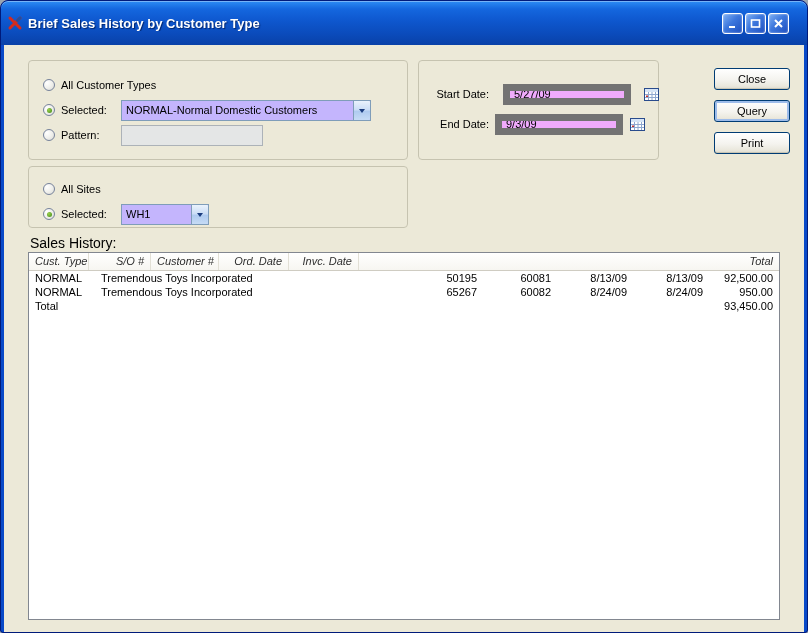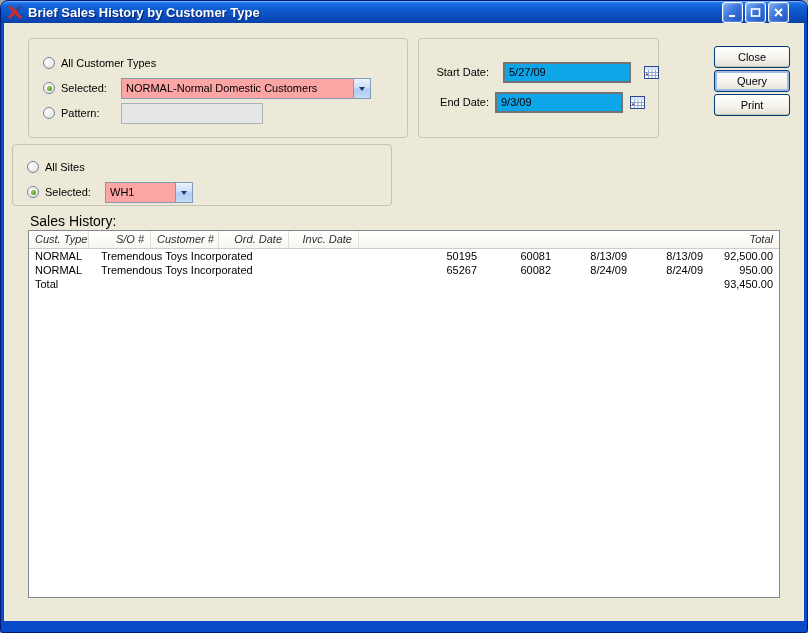--- a/index.html
+++ b/index.html
@@ -6,21 +6,21 @@
   html,body { background:#9aa5b1; font-family:"Liberation Sans", sans-serif; }
   .window {
     position:relative; width:808px; height:633px;
     background:#0849C8;
     border:1px solid #001A7A;
     border-radius:8px 8px 3px 3px;
     padding:0 3px 3px 3px;
     overflow:hidden;
   }
   .titlebar {
-    height:22px; margin:0 -3px;
+    height:44px; margin:0 -3px;
     border-radius:7px 7px 0 0;
     background:linear-gradient(180deg,#2D8DF5 0%,#1467DF 18%,#0E57CE 45%,#0B4BBB 75%,#0941A8 100%);
     display:flex; align-items:center;
     padding:0 18px 0 6px;
     box-shadow: inset 0 1px 0 rgba(255,255,255,.35);
   }
   .app-icon { width:16px; height:16px; flex:0 0 auto; }
   .title-text {
     color:#fff; font-size:13px; font-weight:bold; margin-left:5px;
     text-shadow:1px 1px 1px #00256E; flex:1 1 auto;
@@ -35,57 +35,57 @@
   }
   .content {
     position:relative; width:800px; height:598px;
     background:#ECE9D8;
   }
   .groupbox {
     position:absolute; border:1px solid #C6C3B0; border-radius:4px;
   }
   .g-custtype { left:24px; top:15px; width:380px; height:100px; padding:13px 12px 4px 14px; }
   .g-dates    { left:414px; top:15px; width:241px; height:100px; padding:22px 10px 0 10px; }
-  .g-sites    { left:8px; top:121px; width:380px; height:62px; padding:11px 12px 0 14px; }
+  .g-sites    { left:24px; top:121px; width:380px; height:62px; padding:11px 12px 0 14px; }
   .frow { display:flex; align-items:center; height:22px; margin-bottom:3px; }
   .radio-wrap { display:flex; align-items:center; gap:6px; width:78px; flex:0 0 auto; cursor:default; }
   .radio-wrap.wide { width:auto; }
   .radio {
     width:12px; height:12px; border-radius:50%;
     border:1px solid #76829B;
     background:radial-gradient(circle at 30% 30%, #FFFFFF, #EEEEEA 55%, #D8D8D2);
     display:inline-flex; align-items:center; justify-content:center; flex:0 0 auto;
   }
   .radio.checked::after {
     content:""; width:5px; height:5px; border-radius:50%;
     background:radial-gradient(circle at 35% 35%, #9CCF4E, #3E8A16);
   }
   .lbl { font-size:11px; color:#000; white-space:nowrap; }
   .combo {
-    display:inline-flex; height:21px; background:#fca5a5;
+    display:inline-flex; height:21px; background:#c4b5fd;
     border:1px solid #7F9DB9; align-items:stretch; overflow:hidden;
   }
   .combo-value { font-size:11px; padding:3px 4px 0 4px; white-space:nowrap; overflow:hidden; flex:1 1 auto; }
   .combo-arrow {
     width:17px; flex:0 0 auto; border-left:1px solid #7F9DB9; border-radius:0 1px 1px 0;
     background:linear-gradient(180deg,#EAF2FC 0%,#CCDEF6 45%,#AFCBF0 55%,#C6DBF5 100%);
     display:flex; align-items:center; justify-content:center;
   }
   .combo-arrow::after { content:""; border:3px solid transparent; border-top:4px solid #1A3C7E; margin-top:4px; }
   .txt-disabled {
     width:142px; height:21px; background:#E4E6E6; border:1px solid #ACB2B8;
     font-size:11px; padding:0 4px; color:#555;
   }
   .date-lbl { width:60px; text-align:right; margin-right:6px; flex:0 0 auto; }
   .txt {
-    width:128px; height:21px; background:#0ea5e9; border:2px solid #737373;
+    width:128px; height:21px; background:#f0abfc; border:7px solid #737373;
     font-size:11px; padding:0 4px; color:#000; font-family:"Liberation Sans",sans-serif;
   }
   .cal-btn { width:20px; height:18px; margin-left:4px; background:transparent; border:none; padding:0; cursor:pointer; display:flex; align-items:center; justify-content:center; }
-  .btn-col { position:absolute; top:23px; right:14px; display:flex; flex-direction:column; gap:2px; }
+  .btn-col { position:absolute; top:23px; right:14px; display:flex; flex-direction:column; gap:10px; }
   .btn {
     width:76px; height:22px; font-size:11px; font-family:"Liberation Sans",sans-serif;
     border:1px solid #003C74; border-radius:3px; cursor:pointer;
     background:linear-gradient(180deg,#FFFFFF 0%,#F4F3EE 55%,#EAE8DD 85%,#DEDBCE 100%);
     box-shadow: inset 0 -1px 0 #C8C5B5;
   }
   .btn.default { box-shadow: inset 0 0 0 2px #9DBCEA; }
   .sh-label { position:absolute; left:26px; top:190px; font-size:14px; color:#000; }
   .table {
     position:absolute; left:24px; top:207px; width:752px; height:368px;

